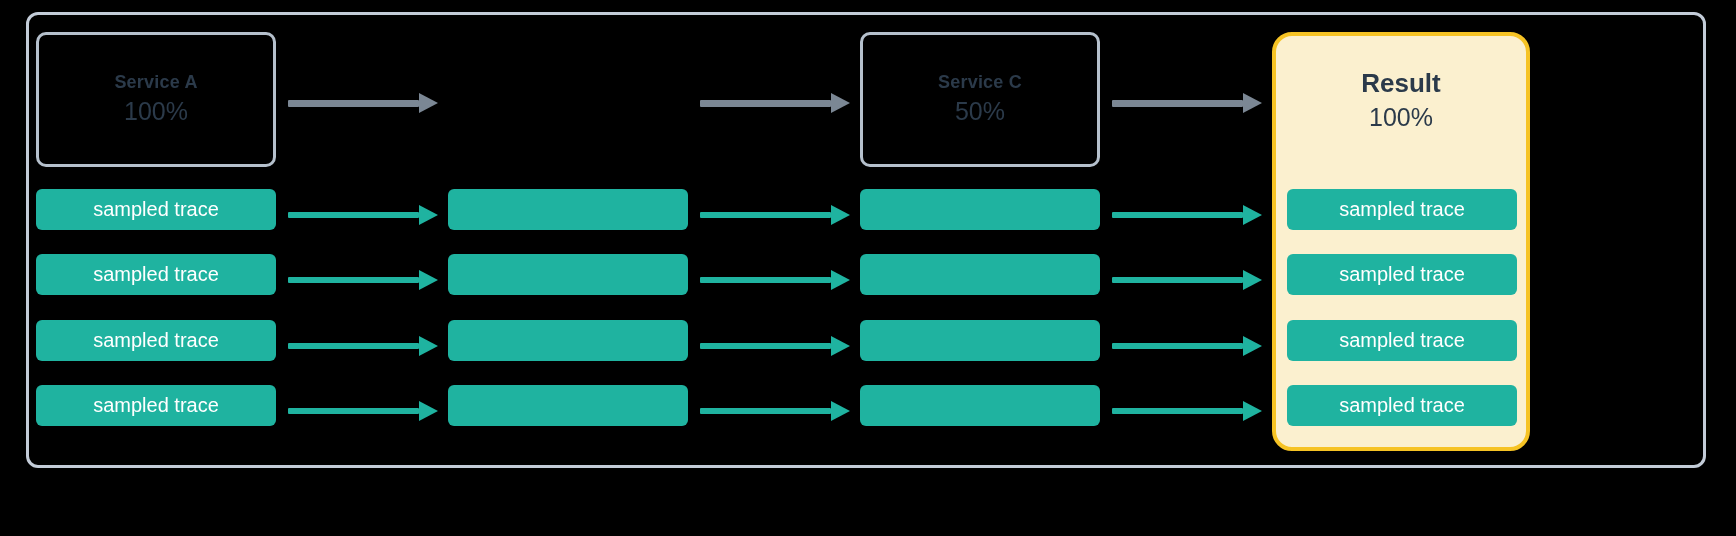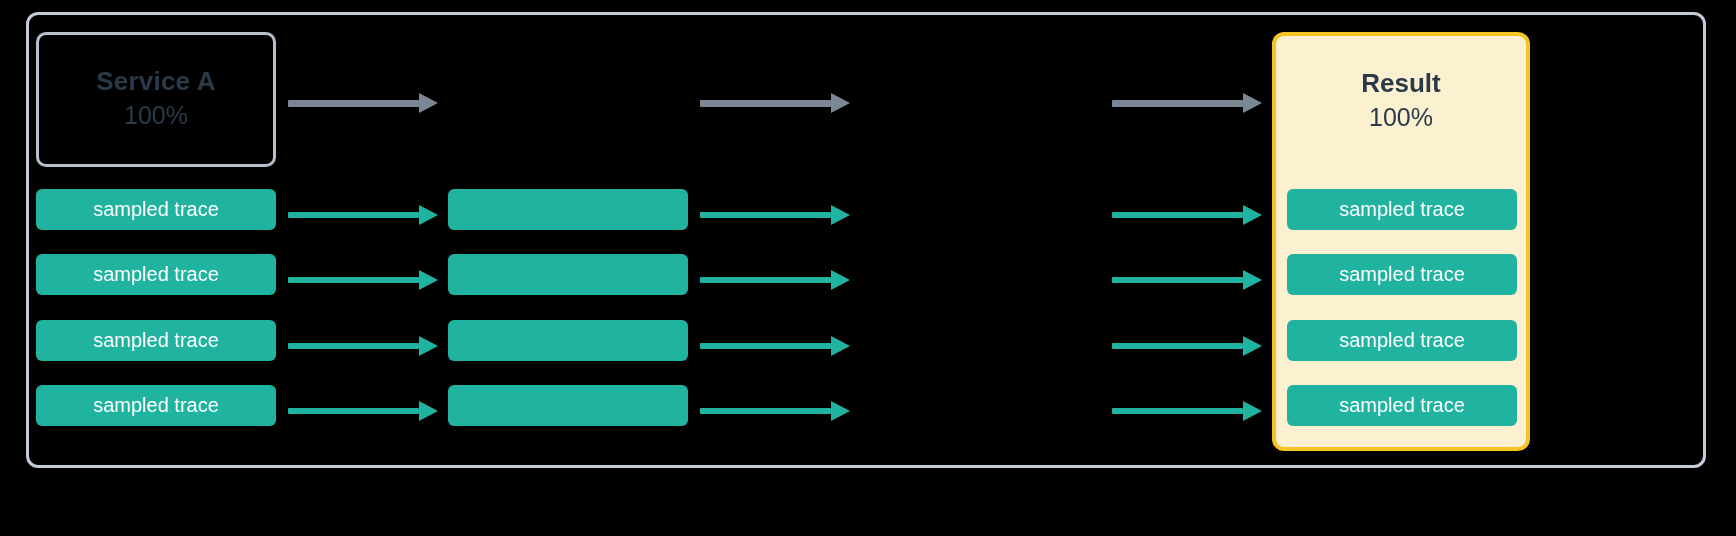--- a/index.html
+++ b/index.html
@@ -53,21 +53,21 @@
     border: 3px solid #b5c0cc;
     border-radius: 10px;
     box-sizing: border-box;
     display: flex;
     flex-direction: column;
     align-items: center;
     justify-content: center;
     background: transparent;
   }
   .service-name {
-    font-size: 26px;
+    font-size: 18px;
     font-weight: bold;
     color: #2b3a4a;
     line-height: 1.15;
     letter-spacing: 0.2px;
   }
   .service-pct {
     font-size: 25px;
     font-weight: normal;
     color: #2b3a4a;
     line-height: 1.3;
@@ -76,21 +76,21 @@
 
   
   .result-box {
     position: absolute;
     left: 1272px;
     top: 32px;
     width: 258px;
     height: 419px;
     background: #fbf0cf;
     border: 4px solid #f6c324;
-    border-radius: 12px;
+    border-radius: 20px;
     box-sizing: border-box;
   }
   .result-head {
     position: absolute;
     left: 0;
     top: 0;
     width: 100%;
     height: 131px;
     display: flex;
     flex-direction: column;
@@ -208,20 +208,30 @@
     <div class="trace-bar row-4">sampled trace</div>
   </div>
 
   <div class="col col-b">
     <div class="trace-bar row-1"></div>
     <div class="trace-bar row-2"></div>
     <div class="trace-bar row-3"></div>
     <div class="trace-bar row-4"></div>
   </div>
 
+  <div class="col col-c">
+    <div class="service-box">
+      <div class="service-name">Service C</div>
+      <div class="service-pct">50%</div>
+    </div>
+    <div class="trace-bar row-1"></div>
+    <div class="trace-bar row-2"></div>
+    <div class="trace-bar row-3"></div>
+    <div class="trace-bar row-4"></div>
+  </div>
 
   <div class="result-box">
     <div class="result-head">
       <div class="result-name">Result</div>
       <div class="result-pct">100%</div>
     </div>
     <div class="trace-bar row-1">sampled trace</div>
     <div class="trace-bar row-2">sampled trace</div>
     <div class="trace-bar row-3">sampled trace</div>
     <div class="trace-bar row-4">sampled trace</div>

